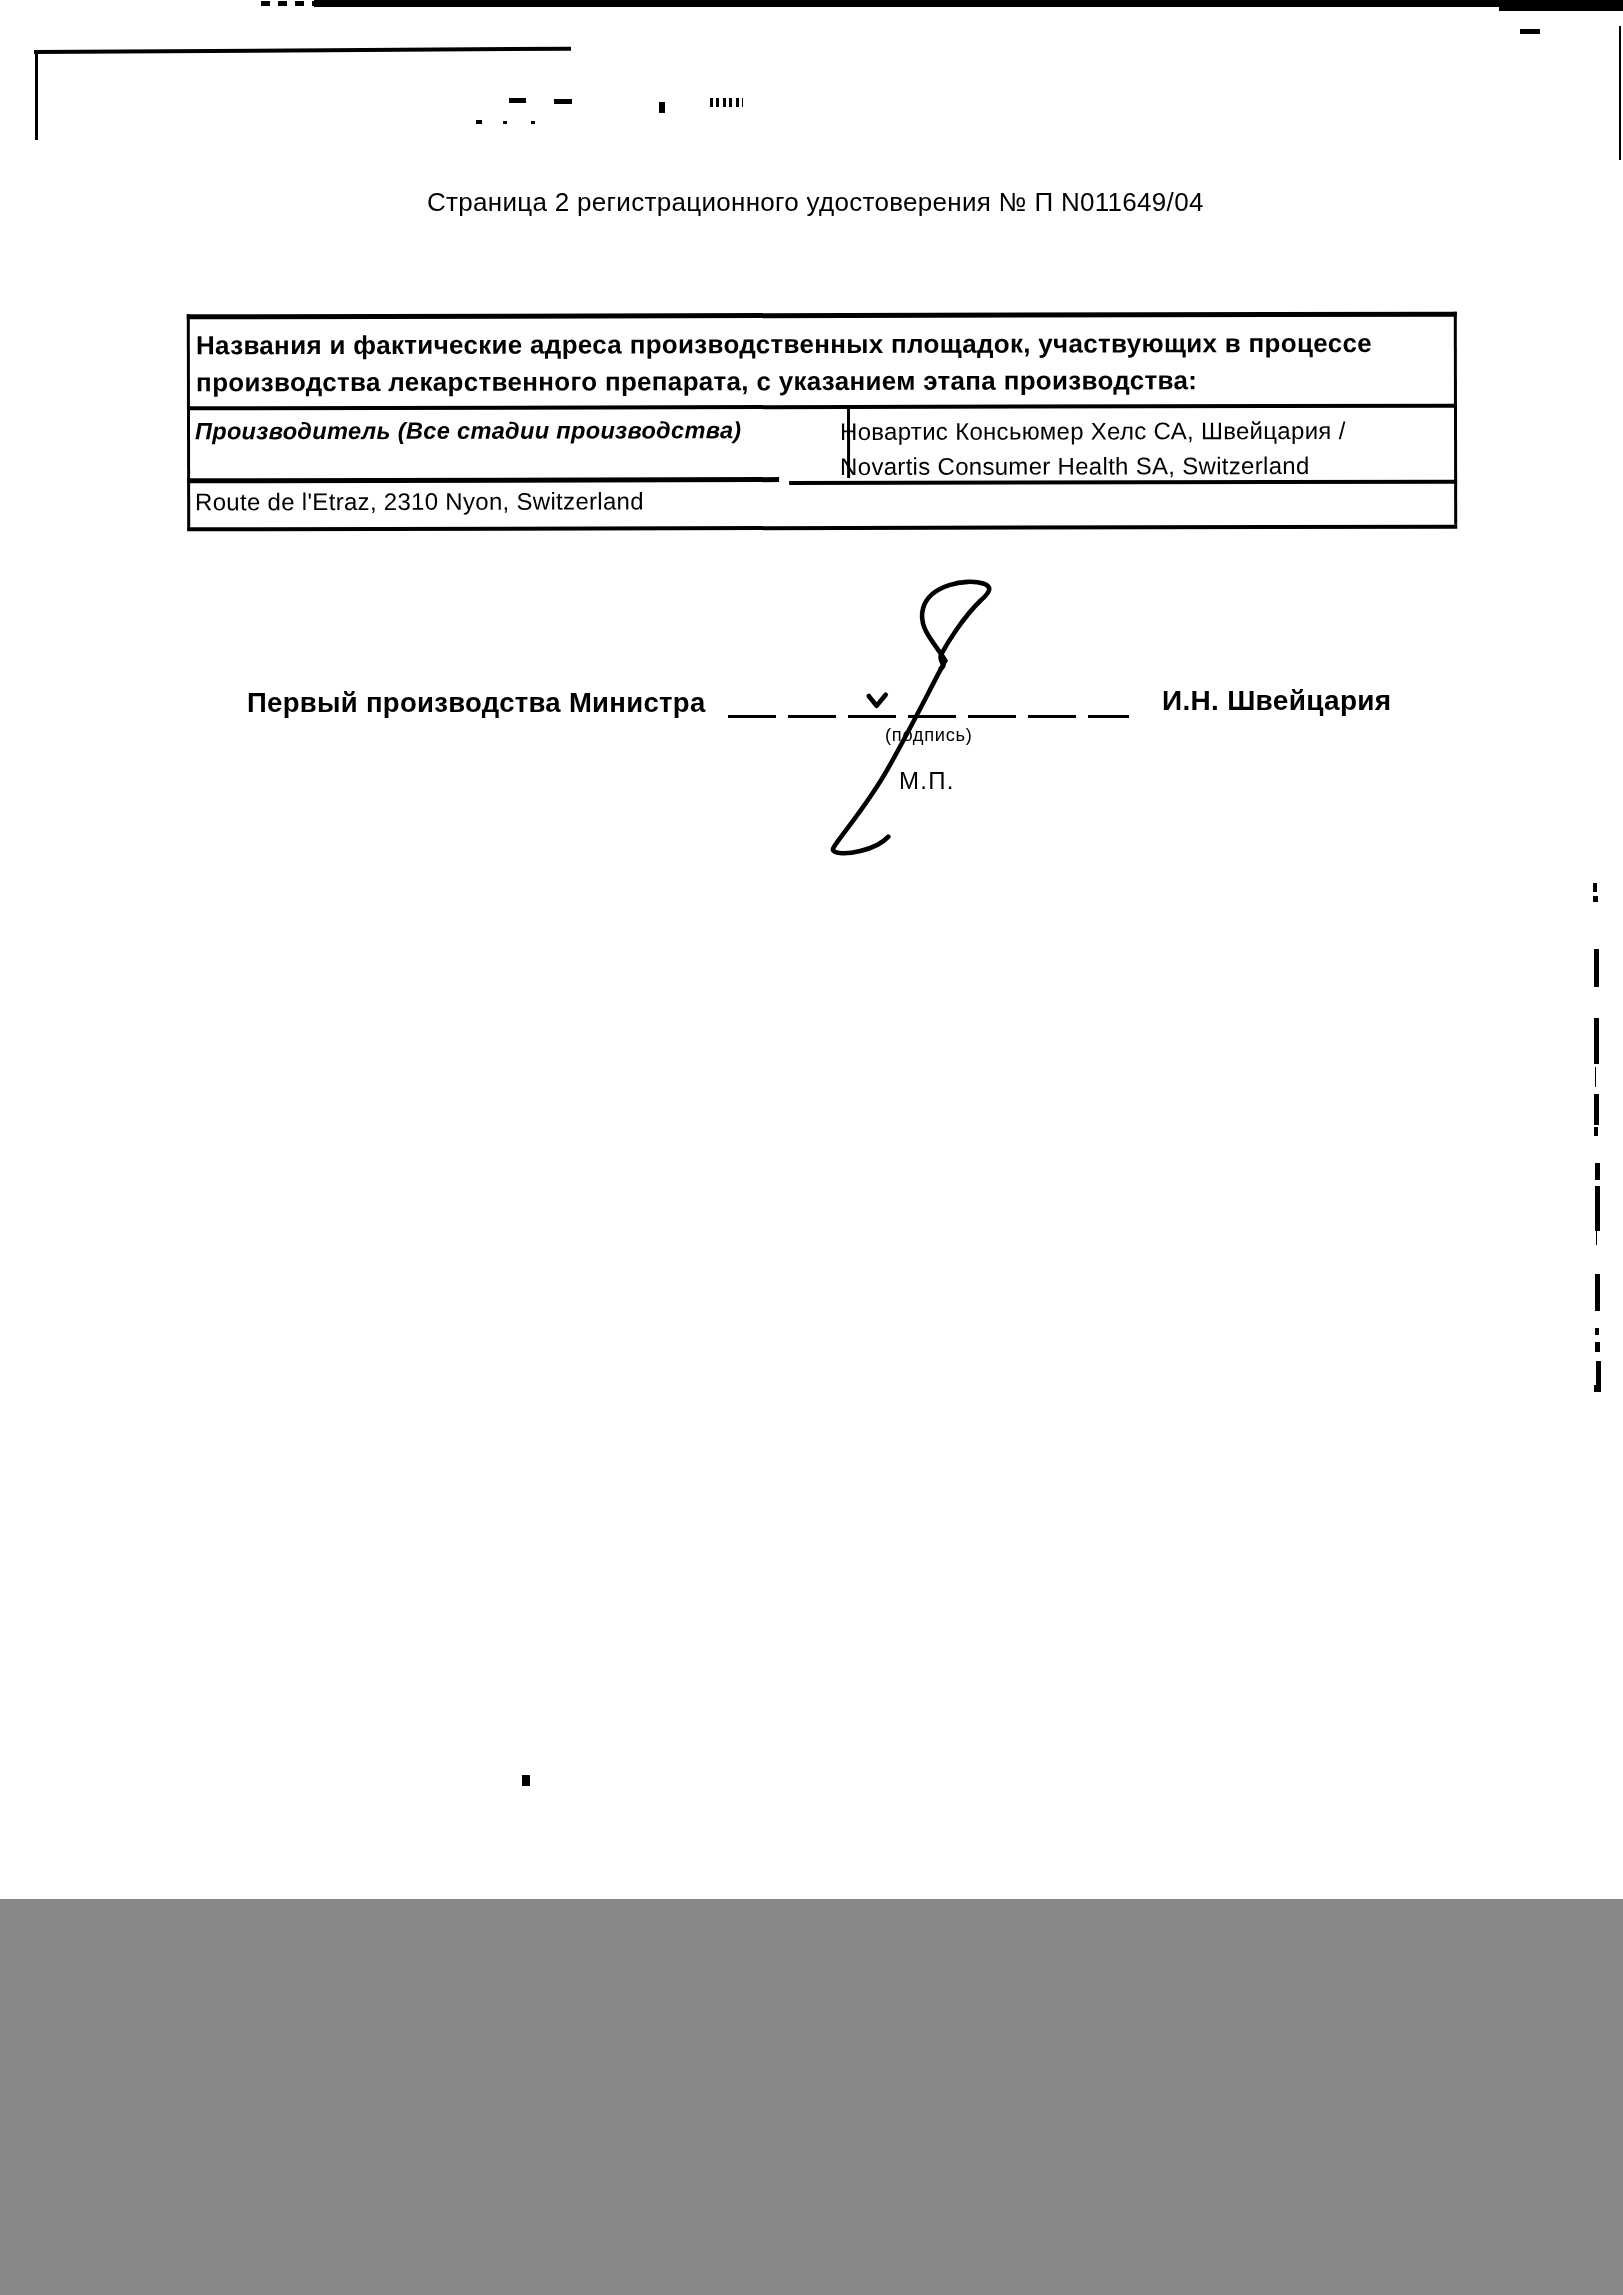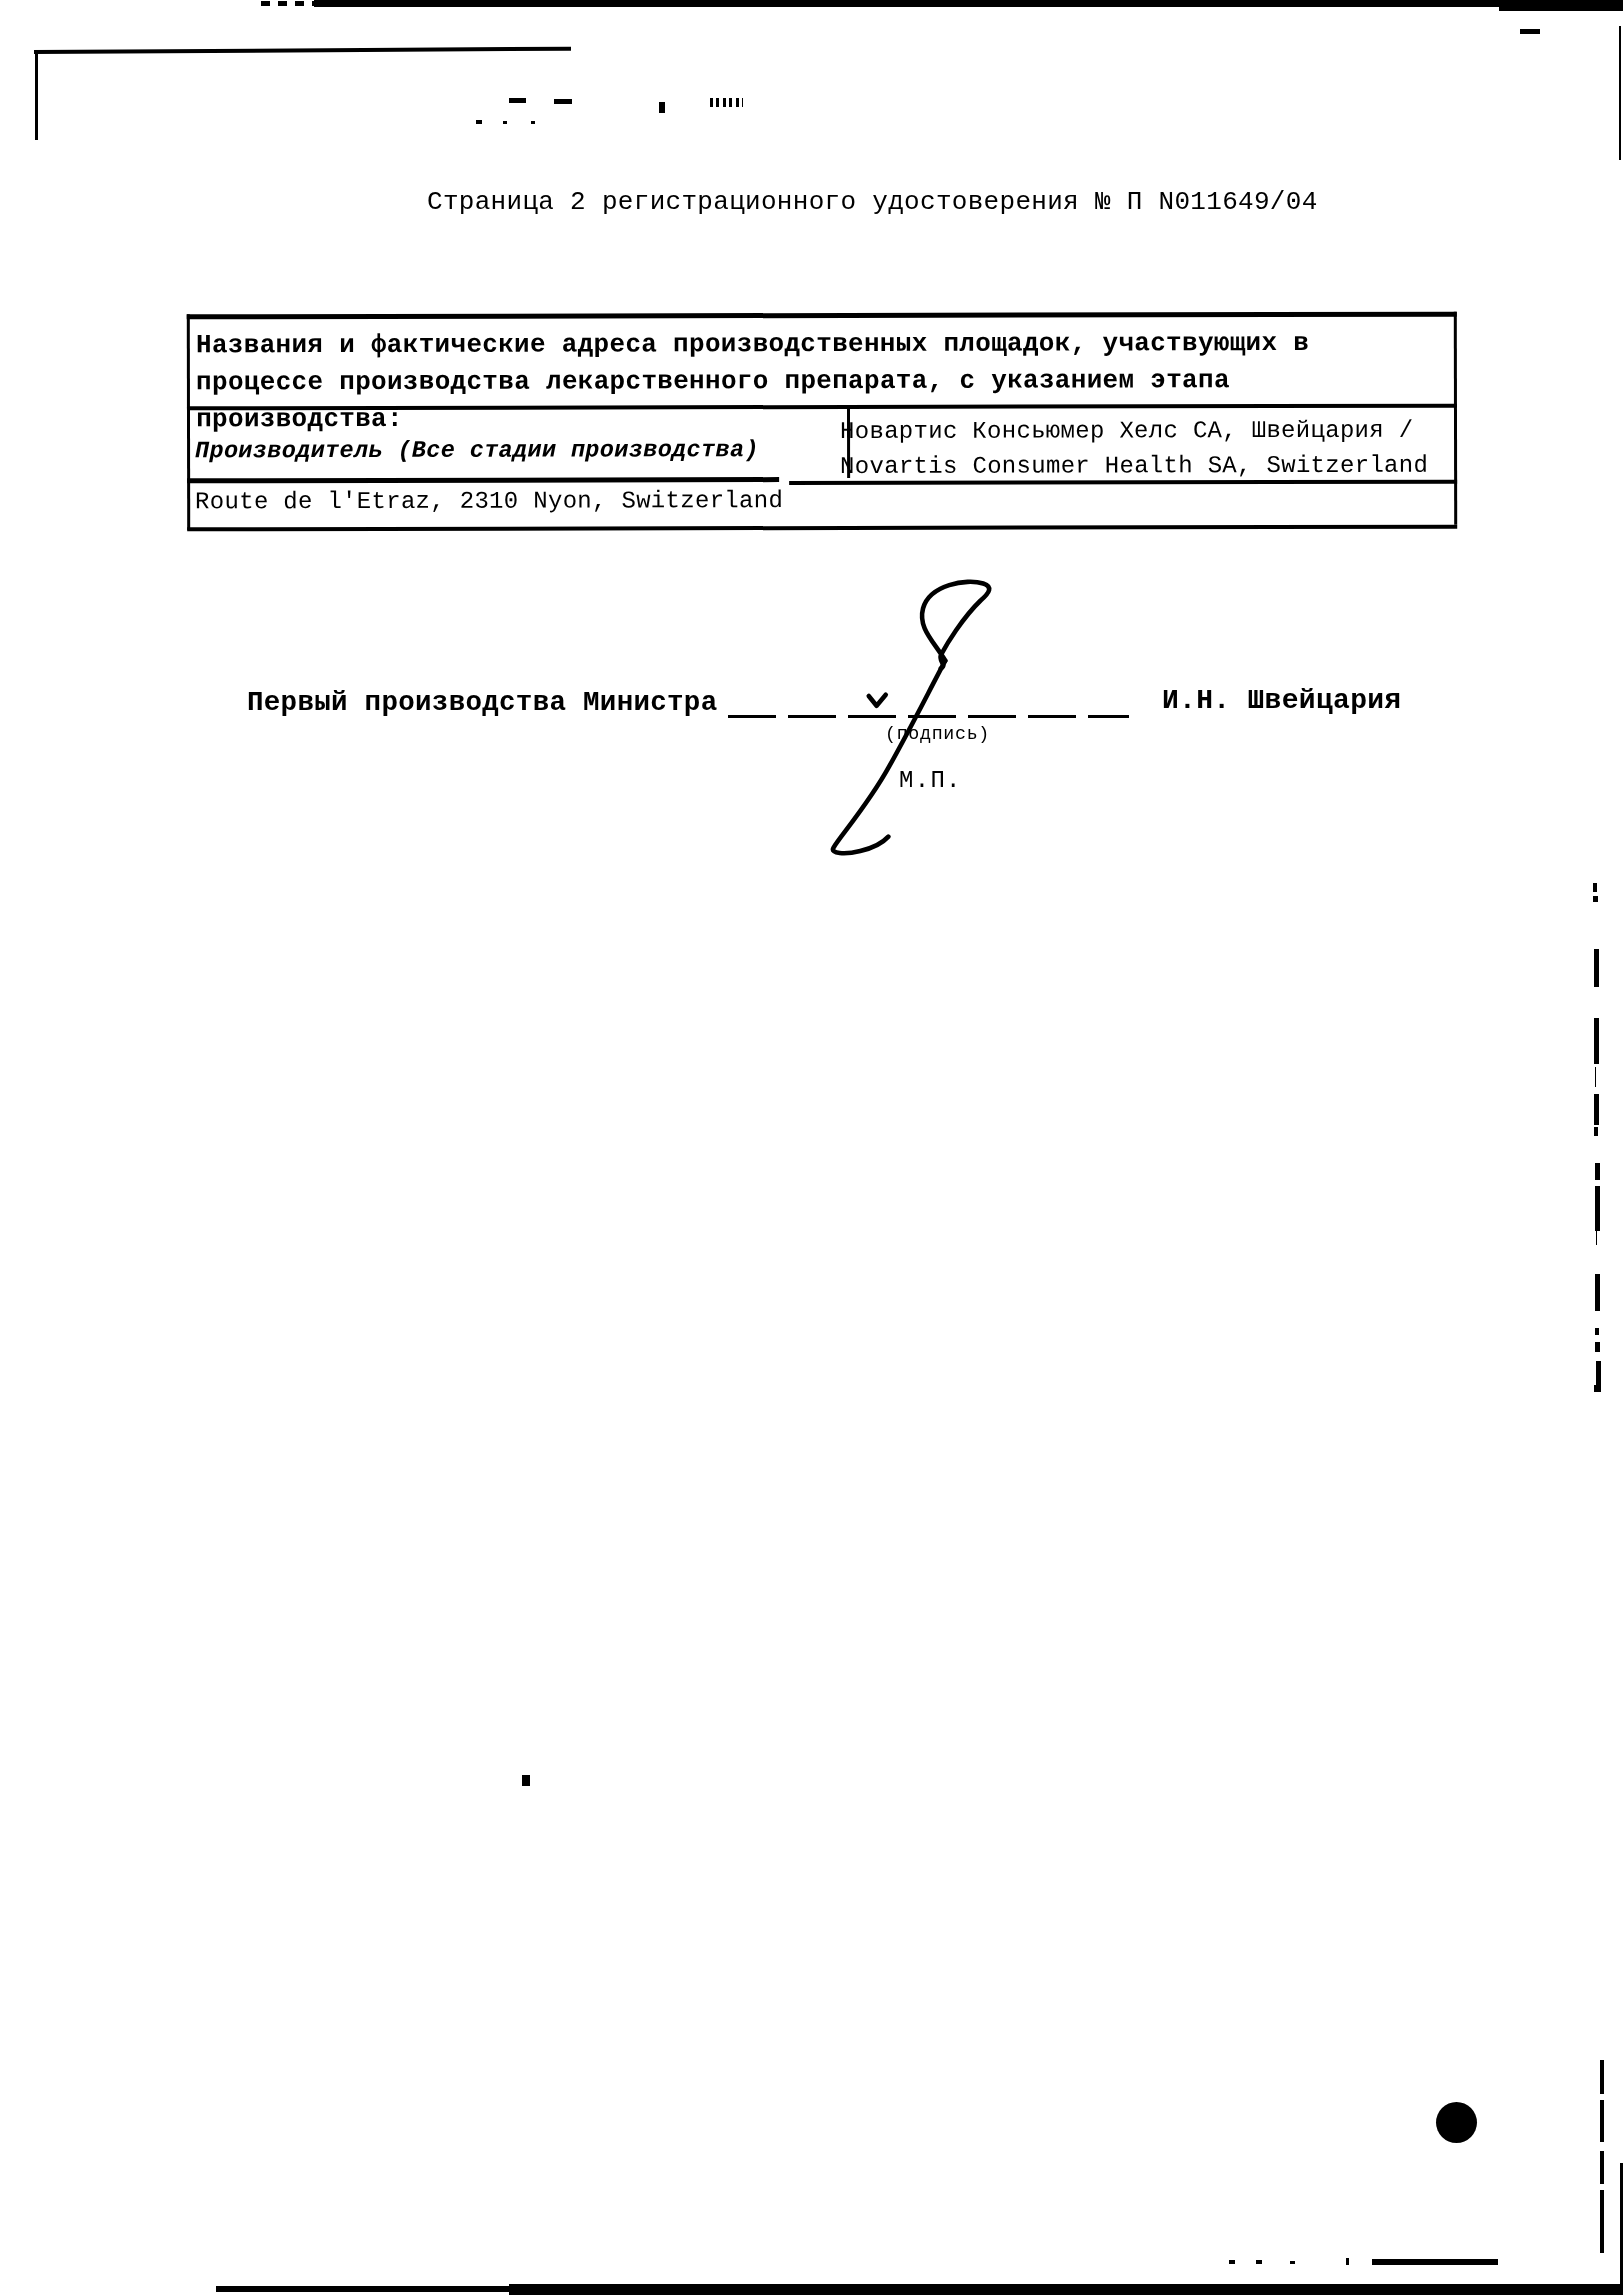--- a/index.html
+++ b/index.html
@@ -1,40 +1,40 @@
 <!DOCTYPE html>
 <html style="font-size:10.5px"><head>
 <meta charset="utf-8">
 <style>
   html,body{margin:0;padding:0;background:#888;}
   .page{
     position:relative;
-    width:1623px;height:2295px;
+    width:1623px;height:1899px;
     background:#ffffff;
     overflow:hidden;
-    font-family:Liberation Mono, monospace;
+    font-family:Liberation Sans, sans-serif;
     color:#000;
   }
   .abs{position:absolute;}
   .art{position:absolute;background:#000;}
   .txt{position:absolute;white-space:nowrap;}
   
   .page-header{
     left:427px;top:187px;
     font-size:26px;letter-spacing:0.3px;
   }
   
   .tbl{position:absolute;left:187px;top:313px;width:1270px;height:217px;transform:rotate(-0.12deg);}
   .tbl .line{position:absolute;background:#000;}
   .tbl-header{
     position:absolute;left:9.2px;top:13px;width:1231px;
     font-size:26px;font-weight:bold;line-height:1.42;letter-spacing:0.3px;
   }
   .cell-producer-label{
-    position:absolute;left:7.9px;top:123px;
+    position:absolute;left:7.9px;top:104px;
     font-size:23.6px;font-style:italic;font-weight:600;white-space:nowrap;letter-spacing:0.3px;
   }
   .cell-producer-value{
     position:absolute;left:653px;top:102px;
     font-size:24px;line-height:1.45;letter-spacing:0.3px;
   }
   .cell-address{
     position:absolute;left:7.9px;top:174px;
     font-size:24px;white-space:nowrap;letter-spacing:0.3px;
   }

